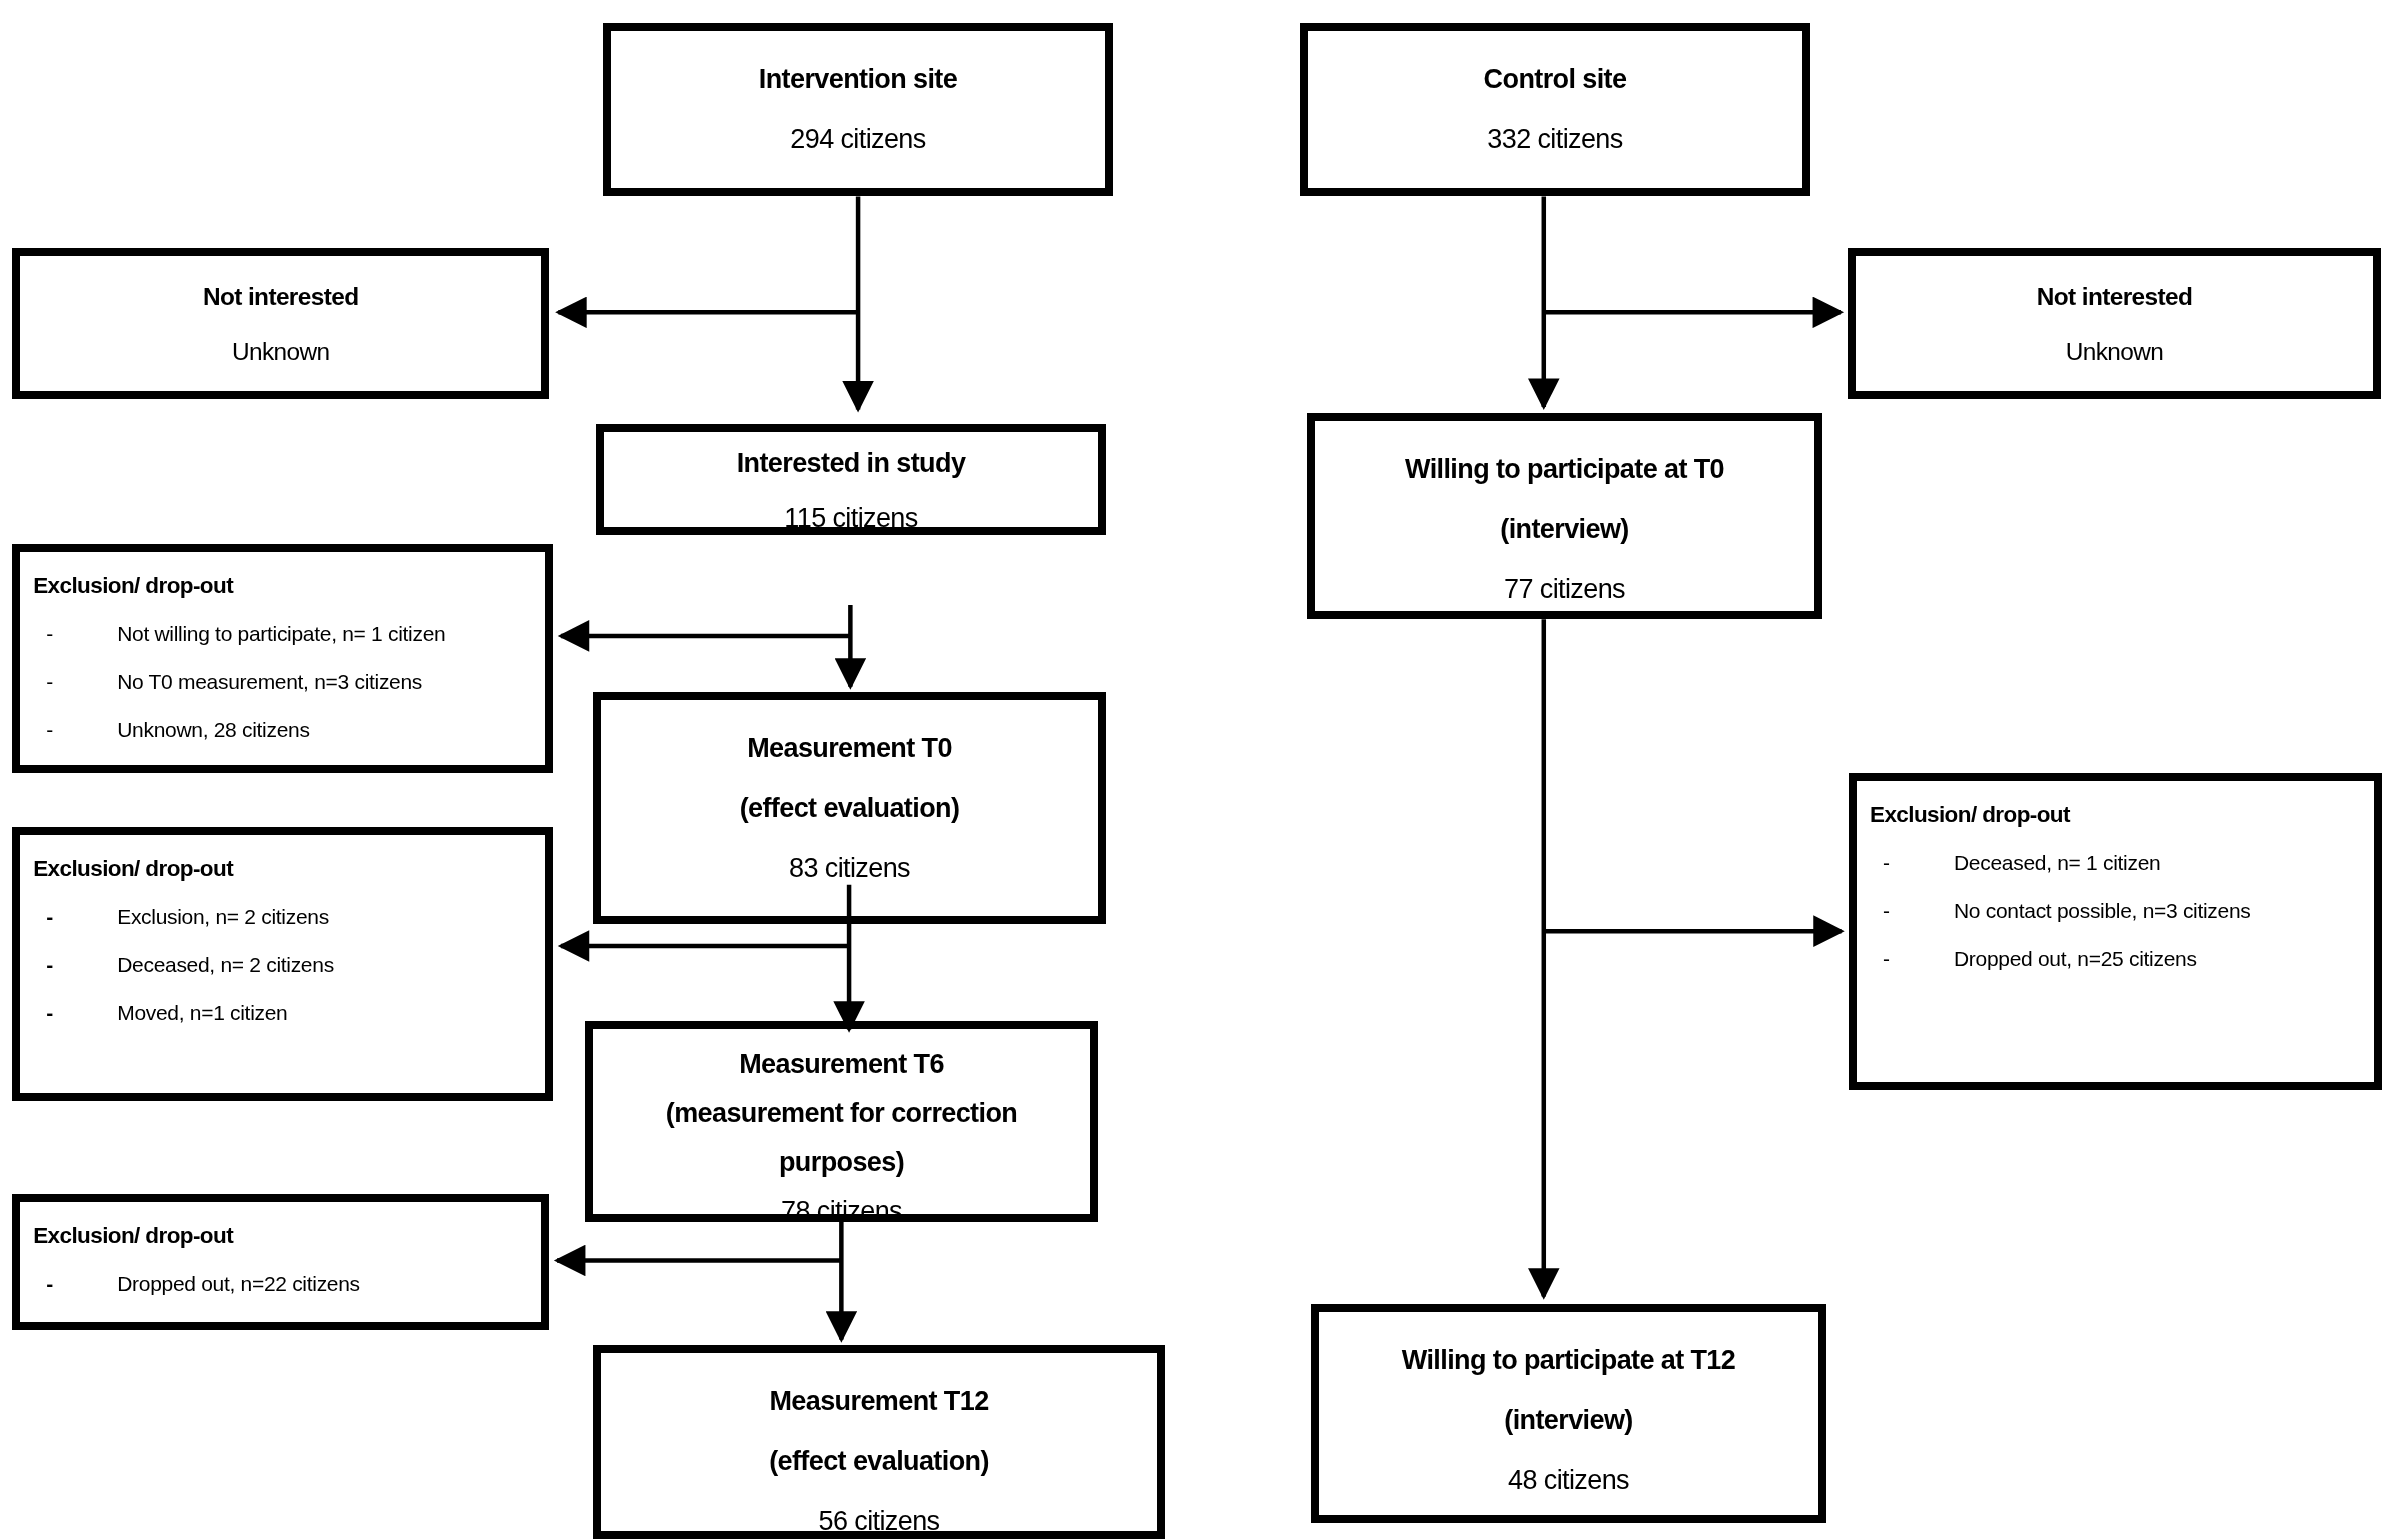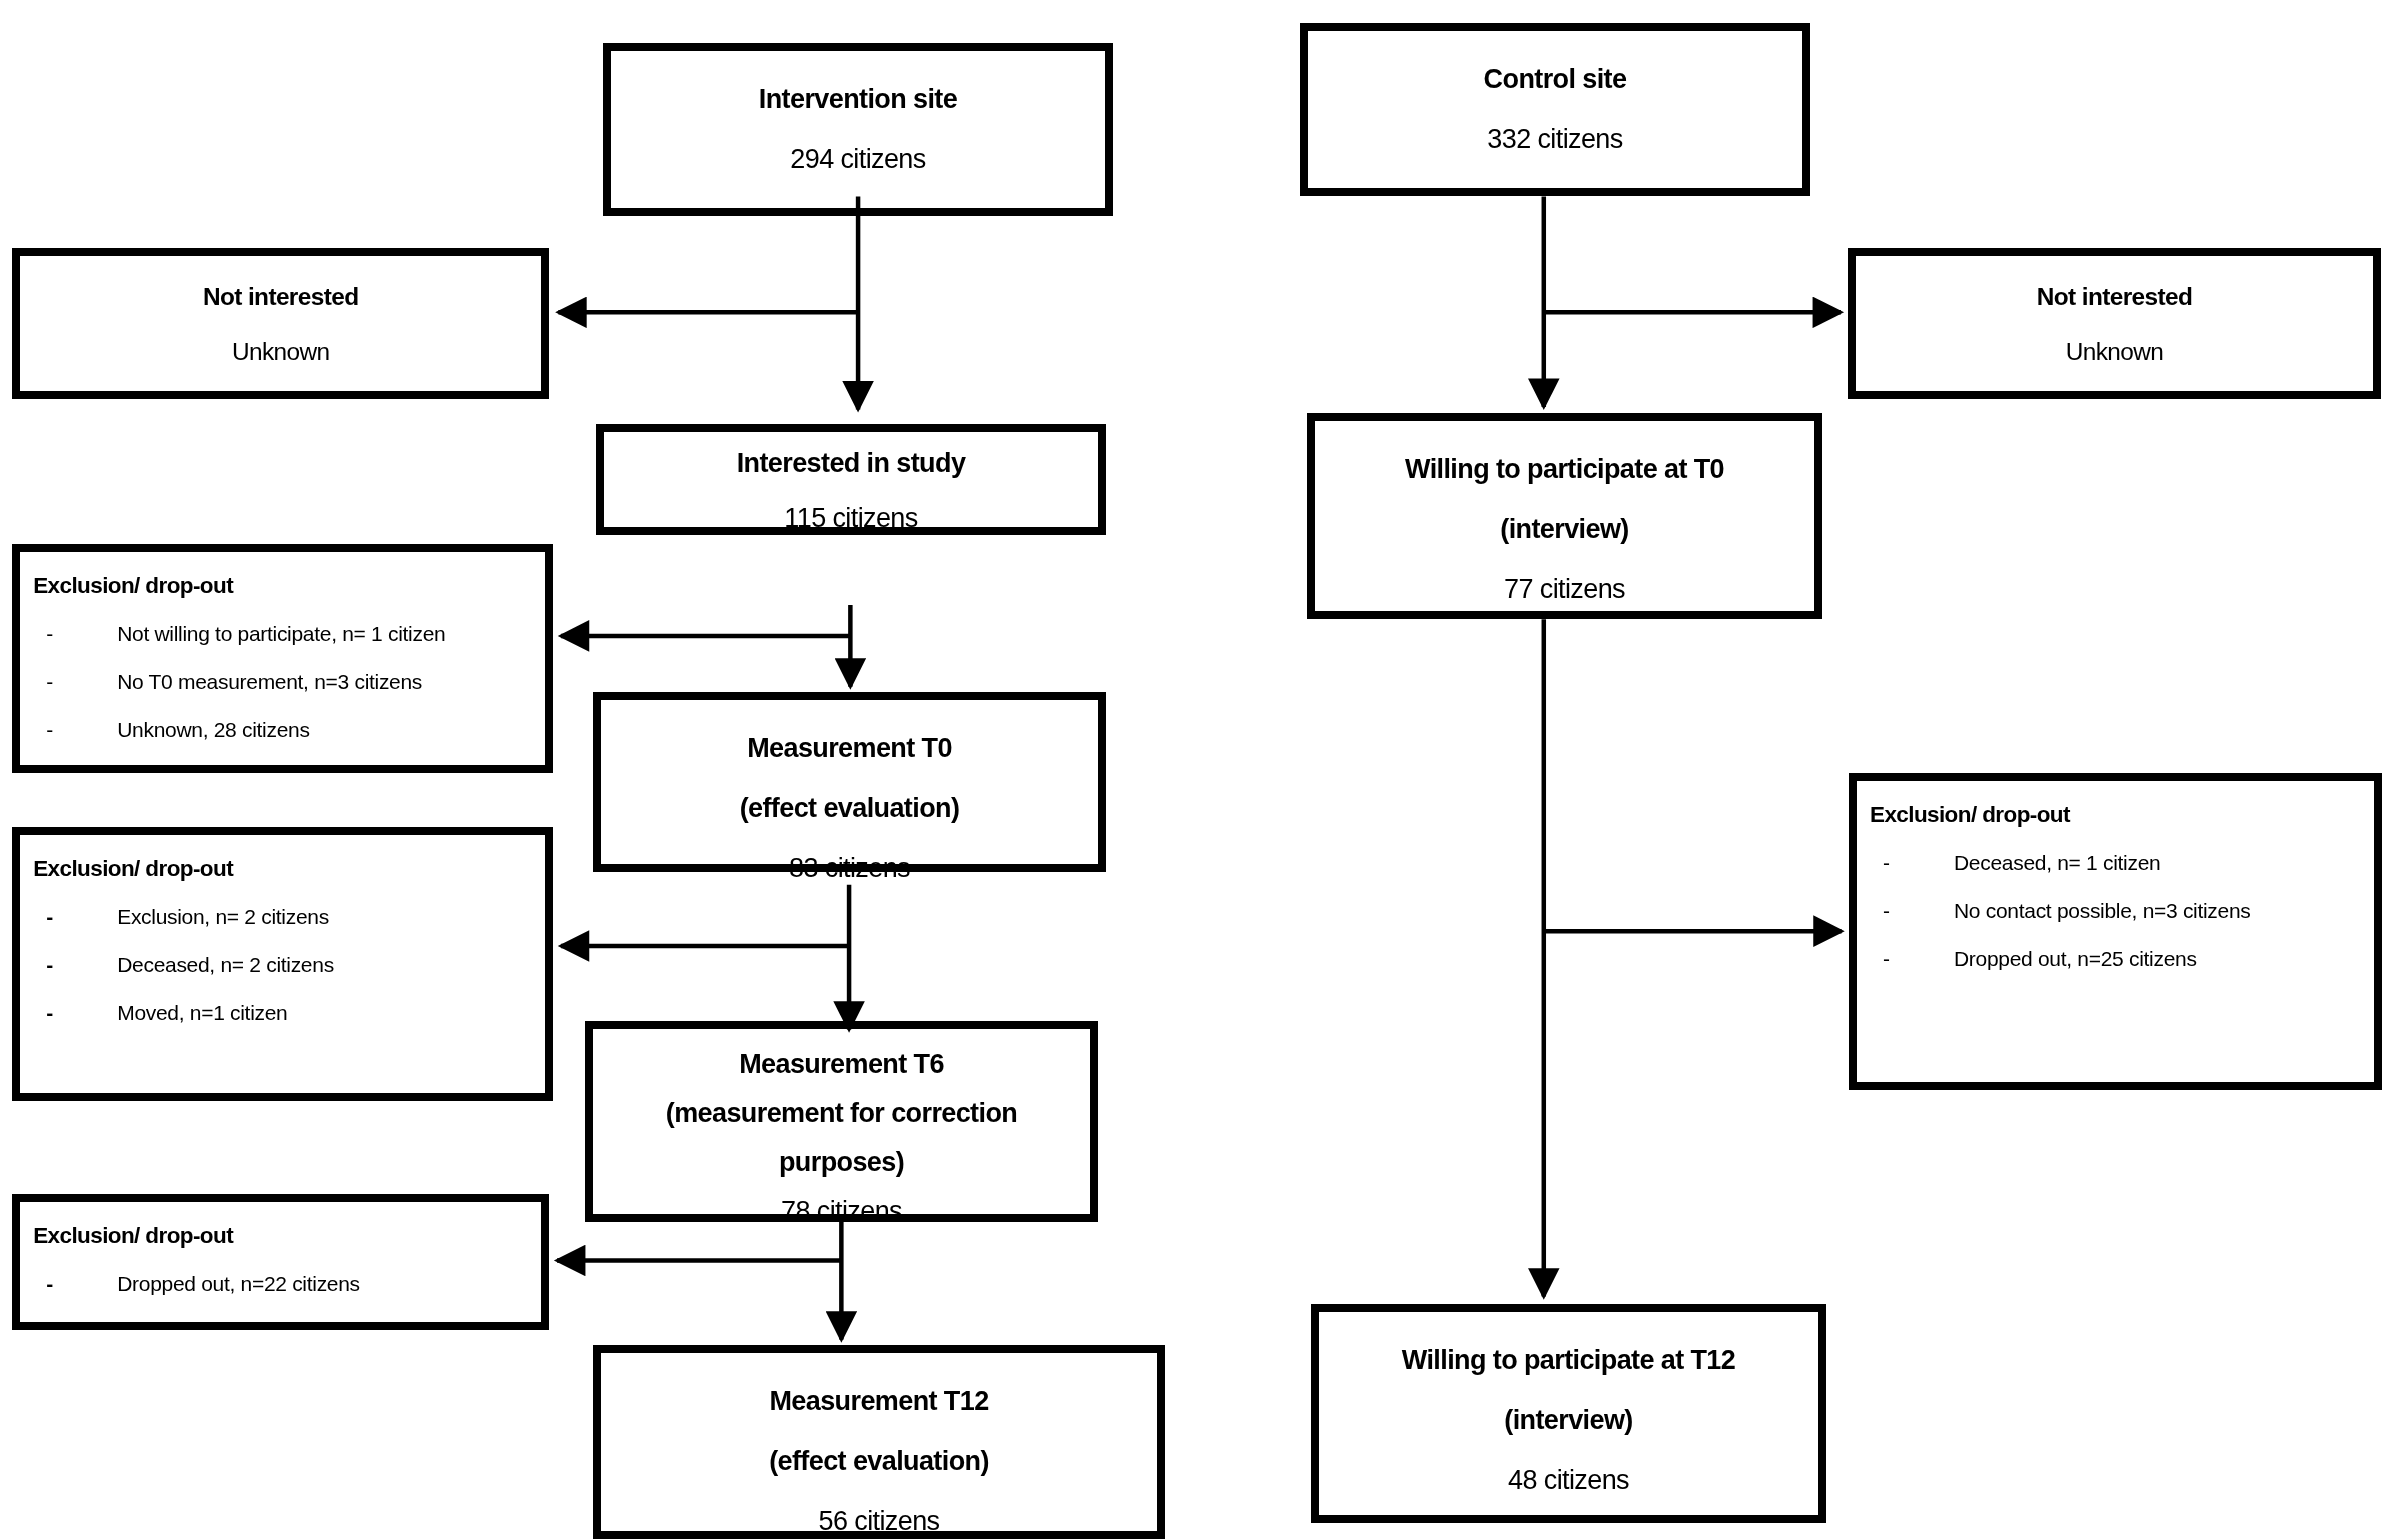--- a/index.html
+++ b/index.html
@@ -63,21 +63,21 @@
     <line x1="1320" y1="1470" x2="872" y2="1470" marker-end="url(#arrow)"></line>
     <line x1="1308" y1="1899" x2="1308" y2="2082" marker-end="url(#arrow)"></line>
     <line x1="1308" y1="1959" x2="866" y2="1959" marker-end="url(#arrow)"></line>
 
     <line x1="2400" y1="305" x2="2400" y2="632" marker-end="url(#arrow)"></line>
     <line x1="2400" y1="485" x2="2862" y2="485" marker-end="url(#arrow)"></line>
     <line x1="2400" y1="962" x2="2400" y2="2015" marker-end="url(#arrow)"></line>
     <line x1="2400" y1="1447" x2="2863" y2="1447" marker-end="url(#arrow)"></line>
   </svg>
 
-  <div class="box main" style="left:603px; top:23px; width:510px; height:173px;margin-top:20px;">
+  <div class="box main" style="left:603px; top:23px; width:510px; height:173px;">
     <div class="bline bold">Intervention site</div>
     <div class="bline">294 citizens</div>
   </div>
 
   <div class="box side" style="left:12.2px; top:248px; width:537px; height:151px;">
     <div class="bline bold">Not interested</div>
     <div class="bline">Unknown</div>
   </div>
 
   <div class="box main compact" style="left:596px; top:414px; width:510px; height:111px;">
@@ -85,21 +85,21 @@
     <div class="bline">115 citizens</div>
   </div>
 
   <div class="box excl" style="left:12.2px; top:544px; width:541px; height:229px;">
     <div class="ex-title">Exclusion/ drop-out</div>
     <div class="ex-item"><span class="dash">-</span><span>Not willing to participate, n= 1 citizen</span></div>
     <div class="ex-item"><span class="dash">-</span><span>No T0 measurement, n=3 citizens</span></div>
     <div class="ex-item"><span class="dash">-</span><span>Unknown, 28 citizens</span></div>
   </div>
 
-  <div class="box main" style="left:593px; top:692px; width:513px; height:180px;">
+  <div class="box main" style="left:593px; top:692px; width:513px; height:232px;">
     <div class="bline bold">Measurement T0</div>
     <div class="bline bold">(effect evaluation)</div>
     <div class="bline">83 citizens</div>
   </div>
 
   <div class="box excl" style="left:12.2px; top:827px; width:541px; height:274px;">
     <div class="ex-title">Exclusion/ drop-out</div>
     <div class="ex-item"><span class="dash bold">-</span><span>Exclusion, n= 2 citizens</span></div>
     <div class="ex-item"><span class="dash bold">-</span><span>Deceased, n= 2 citizens</span></div>
     <div class="ex-item"><span class="dash bold">-</span><span>Moved, n=1 citizen</span></div>

